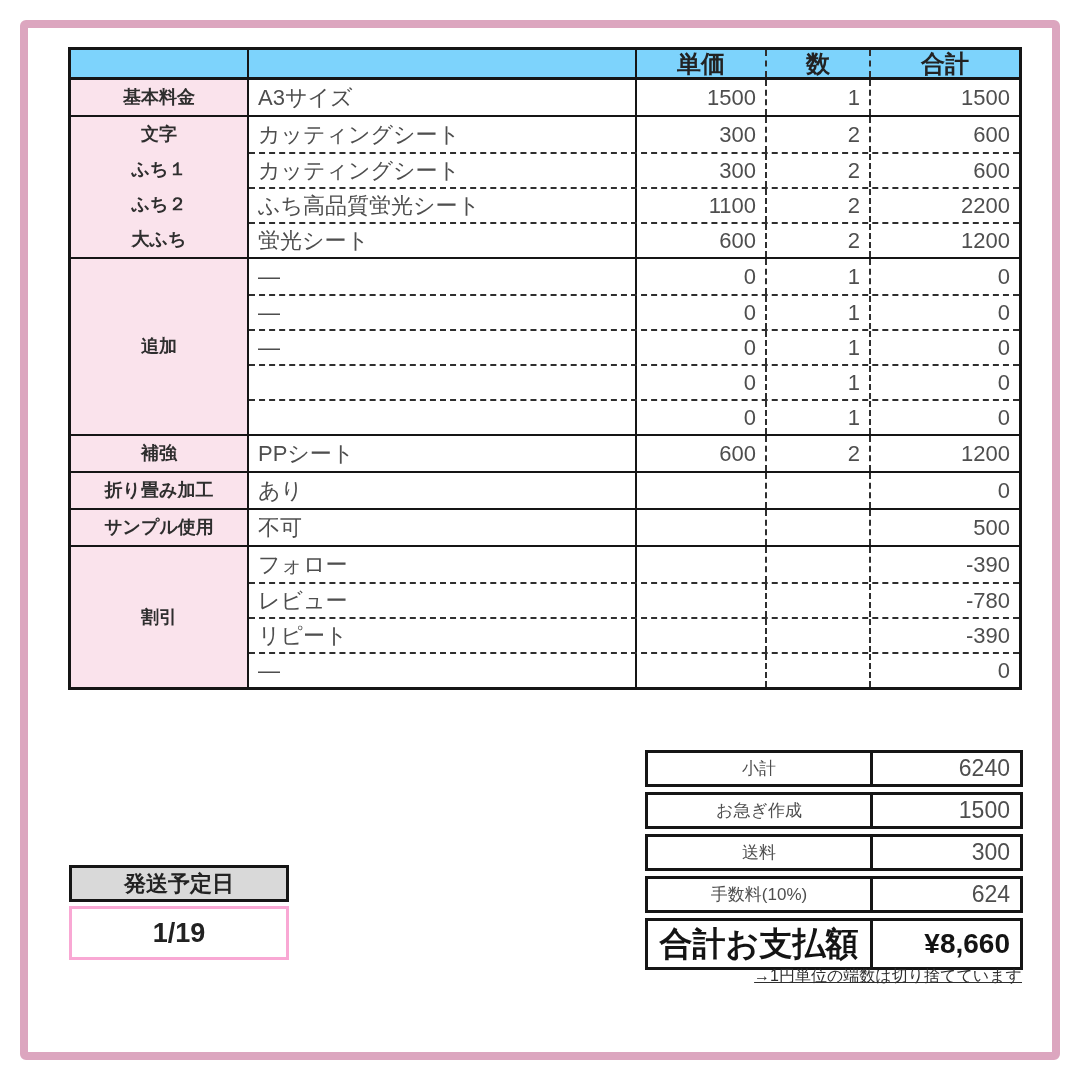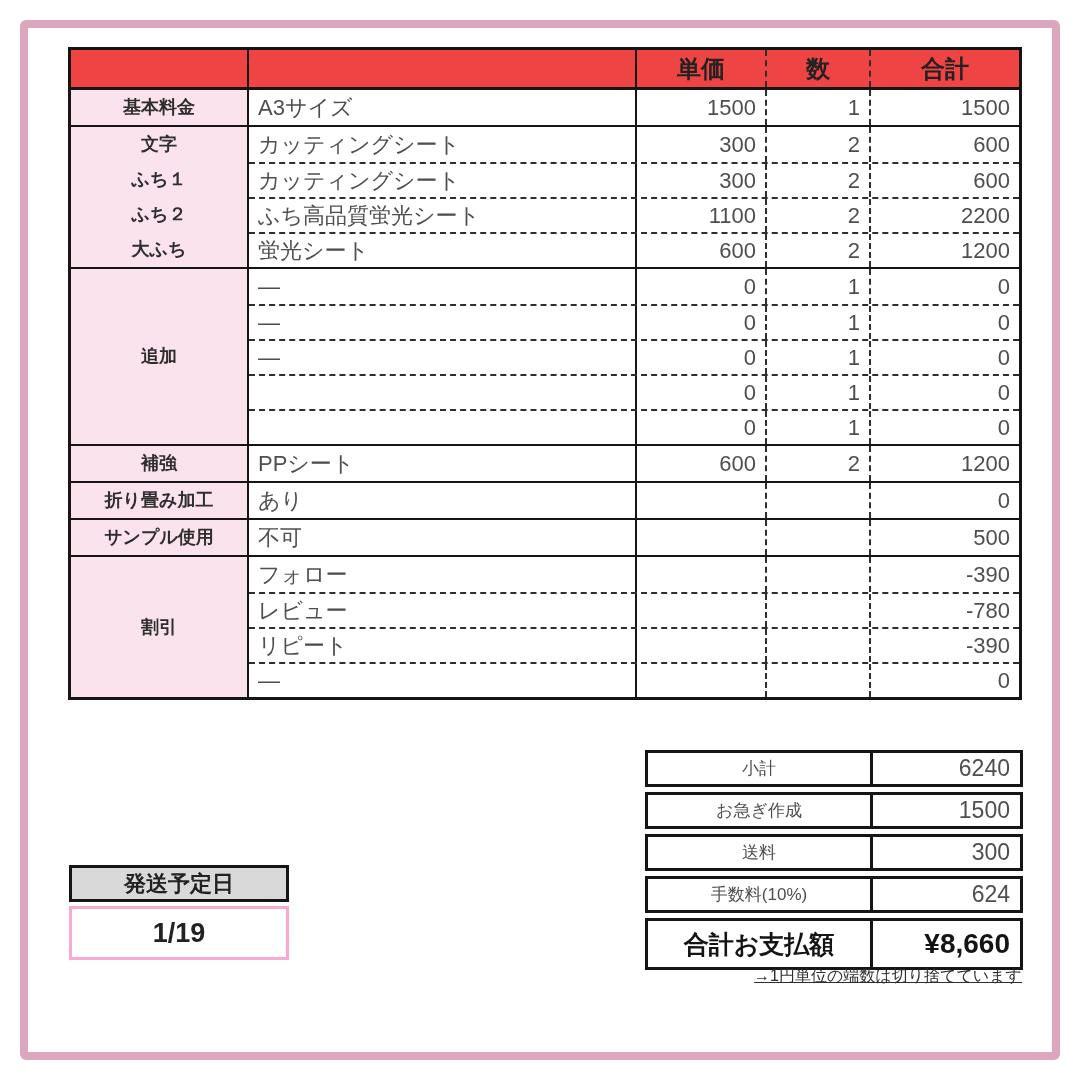--- a/index.html
+++ b/index.html
@@ -7,21 +7,21 @@
   body { font-family: "Liberation Sans", "DejaVu Sans", sans-serif; }
   .canvas { position: relative; width: 1080px; height: 1080px; background: #fff; overflow: hidden; }
 
   
   .frame { position: absolute; left: 20px; top: 20px; width: 1040px; height: 1040px;
            border: 8px solid #dca6bf; border-radius: 6px; }
 
   
   .main-table { position: absolute; left: 68px; top: 47px; width: 954px;
                 border: 3px solid #151515; background: #fff; }
-  .thead { display: flex; height: 40px; background: #ef4444; border-bottom: 3px solid #151515; }
+  .thead { display: flex; height: 30px; background: #7dd3fc; border-bottom: 3px solid #151515; }
   .hc { display: flex; align-items: center; justify-content: center;
         font-weight: bold; font-size: 24px; color: #222; }
   .c1 { width: 178px; } .c2 { width: 388px; } .c3 { width: 130px; } .c4 { width: 104px; } .c5 { flex: 1; }
   .hc.c1, .hc.c2 { border-right: 2px solid #151515; }
   .hc.c3, .hc.c4 { border-right: 2px dashed #2e2e2e; }
 
   .group { display: flex; }
   .group + .group { border-top: 2px solid #151515; }
   .label-cell { width: 178px; background: #fae3ec; border-right: 2px solid #151515;
                 display: flex; flex-direction: column; justify-content: center; align-items: center; }
@@ -37,21 +37,21 @@
   .cell.total { flex: 1; justify-content: flex-end; padding-right: 9px; }
 
   
   .summary { position: absolute; left: 645px; top: 750px; width: 378px; }
   .sum-row { display: flex; height: 37px; border: 3px solid #151515; margin-bottom: 5px; background: #fff; }
   .sum-label { width: 225px; border-right: 3px solid #151515; display: flex; align-items: center;
                justify-content: center; font-size: 17px; color: #4e4e4e; }
   .sum-value { flex: 1; display: flex; align-items: center; justify-content: flex-end;
                padding-right: 10px; font-size: 23px; color: #4e4e4e; }
   .sum-row.grand { height: 52px; margin-bottom: 0; }
-  .sum-row.grand .sum-label { font-weight: bold; color: #141414; font-size: 25px; }
+  .sum-row.grand .sum-label { font-weight: bold; color: #141414; font-size: 33px; }
   .sum-row.grand .sum-value { font-weight: bold; color: #141414; font-size: 28px; }
   .note { position: absolute; top: 966px; right: 58px; font-size: 16px; color: #2e2e2e; text-decoration: underline; }
 
   
   .ship { position: absolute; left: 69px; top: 865px; width: 220px; }
   .ship-head { height: 37px; background: #d9d9d9; border: 3px solid #151515; margin-bottom: 4px;
                display: flex; align-items: center; justify-content: center;
                font-weight: bold; font-size: 22px; color: #222; }
   .ship-date { height: 54px; border: 3px solid #f9a8d4; background: #fff;
                display: flex; align-items: center; justify-content: center;

